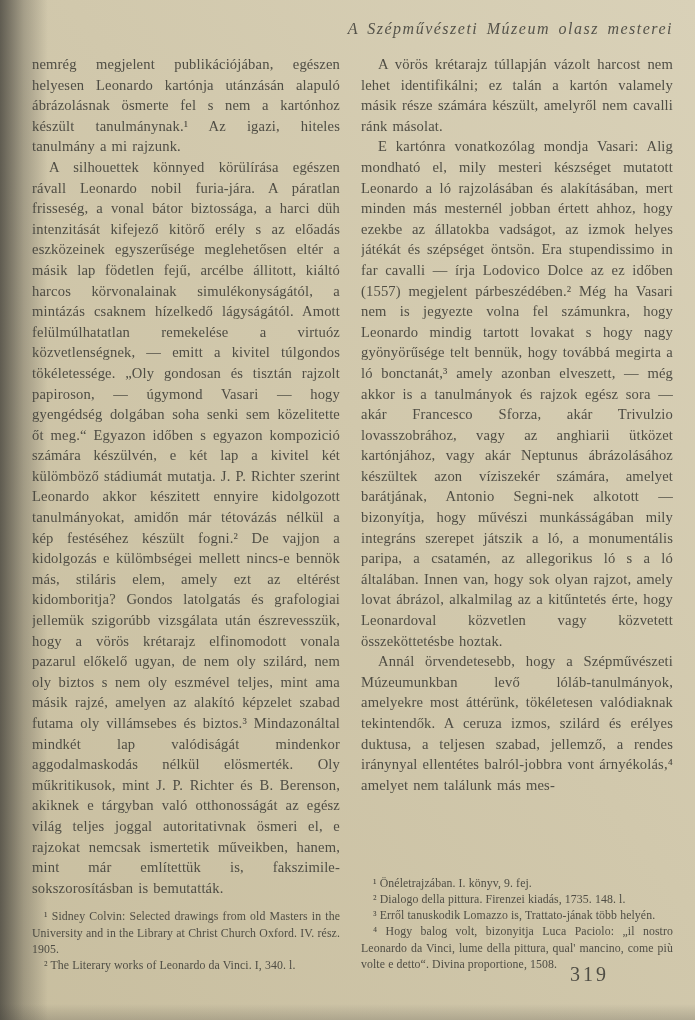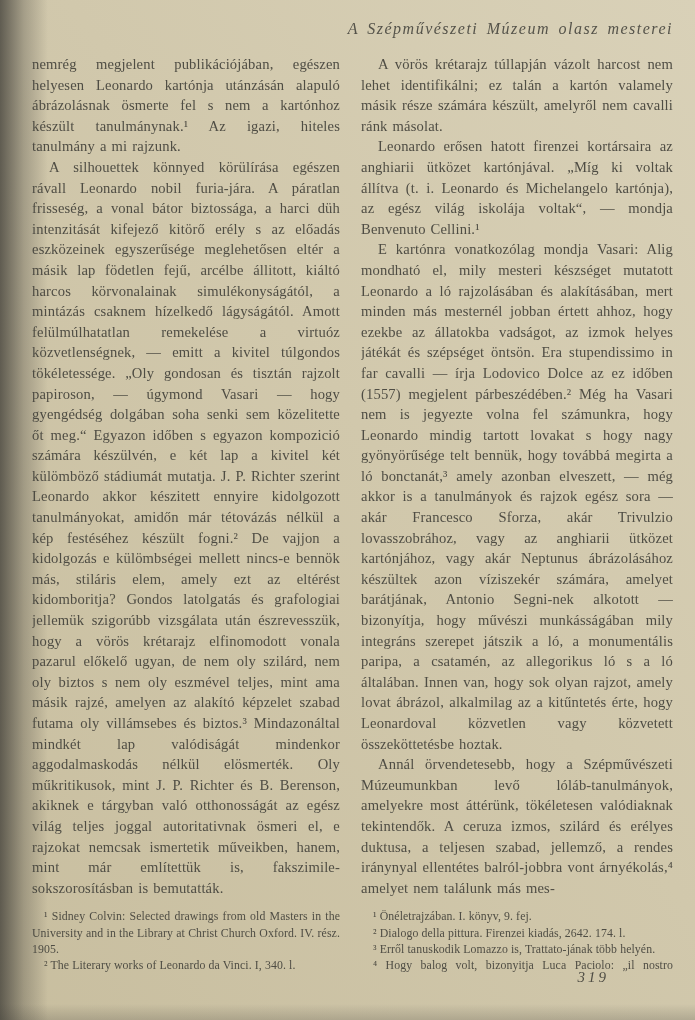--- a/index.html
+++ b/index.html
@@ -65,24 +65,23 @@
     text-align:justify;
     font-size:11.8px;
     line-height:16.2px;
     text-indent:12px;
     letter-spacing:.1px;
   }
   .page-number{
     position:absolute;
     right:86px;
     bottom:34px;
-    font-size:15px;
+    font-size:20px;
     letter-spacing:3px;
     color:#4f4d44;
-    font-style:italic;
   }
 </style>
 </head>
 <body>
 
 <div class="edge-left"></div>
 <div class="edge-bottom"></div>
 
 <div class="page">
 
@@ -95,26 +94,25 @@
       <p class="body indent">A silhouettek könnyed körülírása egészen rávall Leonardo nobil furia-jára. A páratlan frisseség, a vonal bátor biztossága, a harci düh intenzitását kifejező kitörő erély s az előadás eszközeinek egyszerűsége meglehetősen eltér a másik lap födetlen fejű, arcélbe állitott, kiáltó harcos körvonalainak simulékonyságától, a mintázás csaknem hízelkedő lágyságától. Amott felülmúlhatatlan remekelése a virtuóz közvetlenségnek, — emitt a kivitel túlgondos tökéletessége. „Oly gondosan és tisztán rajzolt papiroson, — úgymond Vasari — hogy gyengédség dolgában soha senki sem közelitette őt meg.“ Egyazon időben s egyazon kompozició számára készülvén, e két lap a kivitel két külömböző stádiumát mutatja. J. P. Richter szerint Leonardo akkor készitett ennyire kidolgozott tanulmányokat, amidőn már tétovázás nélkül a kép festéséhez készült fogni.² De vajjon a kidolgozás e külömbségei mellett nincs-e bennök más, stiláris elem, amely ezt az eltérést kidomboritja? Gondos latolgatás és grafologiai jellemük szigorúbb vizsgálata után észrevesszük, hogy a vörös krétarajz elfinomodott vonala pazarul előkelő ugyan, de nem oly szilárd, nem oly biztos s nem oly eszmével teljes, mint ama másik rajzé, amelyen az alakító képzelet szabad futama oly villámsebes és biztos.³ Mindazonáltal mindkét lap valódiságát mindenkor aggodalmaskodás nélkül elösmerték. Oly műkritikusok, mint J. P. Richter és B. Berenson, akiknek e tárgyban való otthonosságát az egész világ teljes joggal autoritativnak ösmeri el, e rajzokat nemcsak ismertetik műveikben, hanem, mint már említettük is, fakszimile-sokszorosításban is bemutatták.</p>
       <div class="footnotes">
         <p class="fn">¹ Sidney Colvin: Selected drawings from old Masters in the University and in the Library at Christ Church Oxford. IV. rész. 1905.</p>
         <p class="fn">² The Literary works of Leonardo da Vinci. I, 340. l.</p>
 
       </div>
     </div>
 
     <div class="col col-right">
       <p class="body indent">A vörös krétarajz túllapján vázolt harcost nem lehet identifikálni; ez talán a kartón valamely másik része számára készült, amelyről nem cavalli ránk másolat.</p>
-      <p class="body indent">Leonardo erősen hatott firenzei kortársaira az anghiarii ütközet kartónjával. „Míg ki voltak állítva (t. i. Leonardo és Michelangelo kartónja), az egész világ iskolája voltak“, — mondja Benvenuto Cellini.¹</p>
       <p class="body indent">E kartónra vonatkozólag mondja Vasari: Alig mondható el, mily mesteri készséget mutatott Leonardo a ló rajzolásában és alakításában, mert minden más mesternél jobban értett ahhoz, hogy ezekbe az állatokba vadságot, az izmok helyes játékát és szépséget öntsön. Era stupendissimo in far cavalli — írja Lodovico Dolce az ez időben (1557) megjelent párbeszédében.² Még ha Vasari nem is jegyezte volna fel számunkra, hogy Leonardo mindig tartott lovakat s hogy nagy gyönyörűsége telt bennük, hogy továbbá megirta a ló bonctanát,³ amely azonban elveszett, — még akkor is a tanulmányok és rajzok egész sora — akár Francesco Sforza, akár Trivulzio lovasszobrához, vagy az anghiarii ütközet kartónjához, vagy akár Neptunus ábrázolásához készültek azon víziszekér számára, amelyet barátjának, Antonio Segni-nek alkotott — bizonyítja, hogy művészi munkásságában mily integráns szerepet játszik a ló, a monumentális paripa, a csatamén, az allegorikus ló s a ló általában. Innen van, hogy sok olyan rajzot, amely lovat ábrázol, alkalmilag az a kitűntetés érte, hogy Leonardoval közvetlen vagy közvetett összeköttetésbe hoztak.</p>
       <p class="body indent">Annál örvendetesebb, hogy a Szépművészeti Múzeumunkban levő lóláb-tanulmányok, amelyekre most áttérünk, tökéletesen valódiaknak tekintendők. A ceruza izmos, szilárd és erélyes duktusa, a teljesen szabad, jellemző, a rendes iránynyal ellentétes balról-jobbra vont árnyékolás,⁴ amelyet nem találunk más mes-</p>
       <div class="footnotes">
         <p class="fn">¹ Önéletrajzában. I. könyv, 9. fej.</p>
-        <p class="fn">² Dialogo della pittura. Firenzei kiadás, 2642. 174. l.</p>
+        <p class="fn">² Dialogo della pittura. Firenzei kiadás, 1735. 148. l.</p>
         <p class="fn">³ Erről tanuskodik Lomazzo is, Trattato-jának több helyén.</p>
         <p class="fn">⁴ Hogy balog volt, bizonyitja Luca Paciolo: „il nostro Leonardo da Vinci, lume della pittura, qual' mancino, come più volte e detto“. Divina proportione, 1508.</p>
       </div>
     </div>
 
   </div>
 
   <div class="page-number">319</div>
 
 </div>

